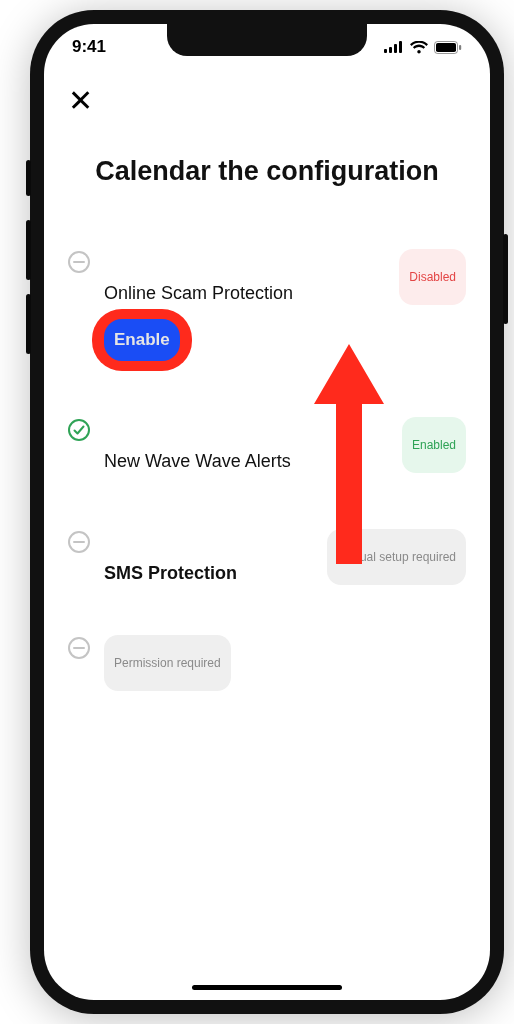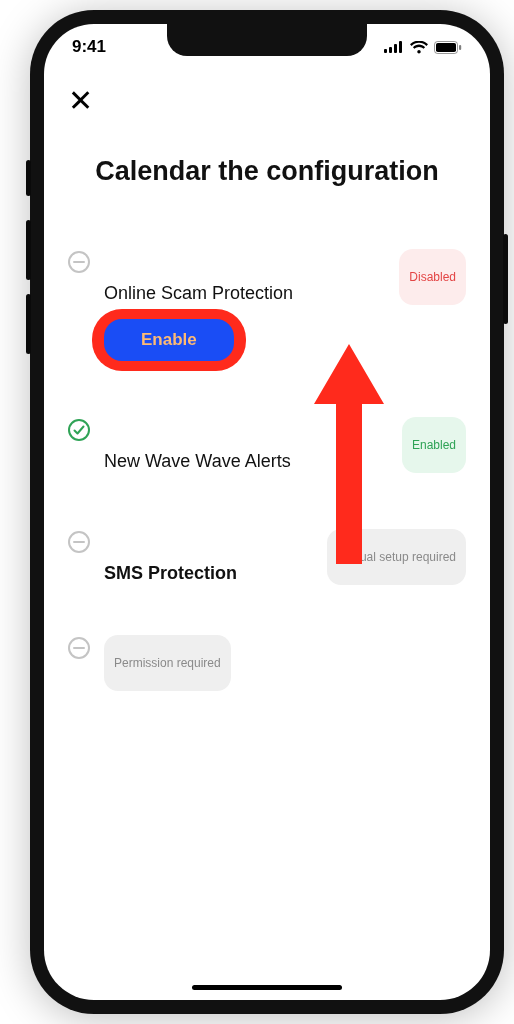--- a/index.html
+++ b/index.html
@@ -137,24 +137,24 @@
       position: absolute;
       inset: -10px -12px;
       background: #ff2a1c;
       border-radius: 30px;
       z-index: 0;
     }
     .btn-primary {
       position: relative;
       z-index: 1;
       background: #1a4df5;
-      color: #fdba74;
+      color: #e5e5e5;
       border: none;
       border-radius: 18px;
-      padding: 11px 37px;
+      padding: 11px 10px;
       font-size: 17px;
       font-weight: 600;
       cursor: pointer;
     }
     .arrow {
       position: absolute;
       left: 270px;
       top: 320px;
       z-index: 20;
       pointer-events: none;

